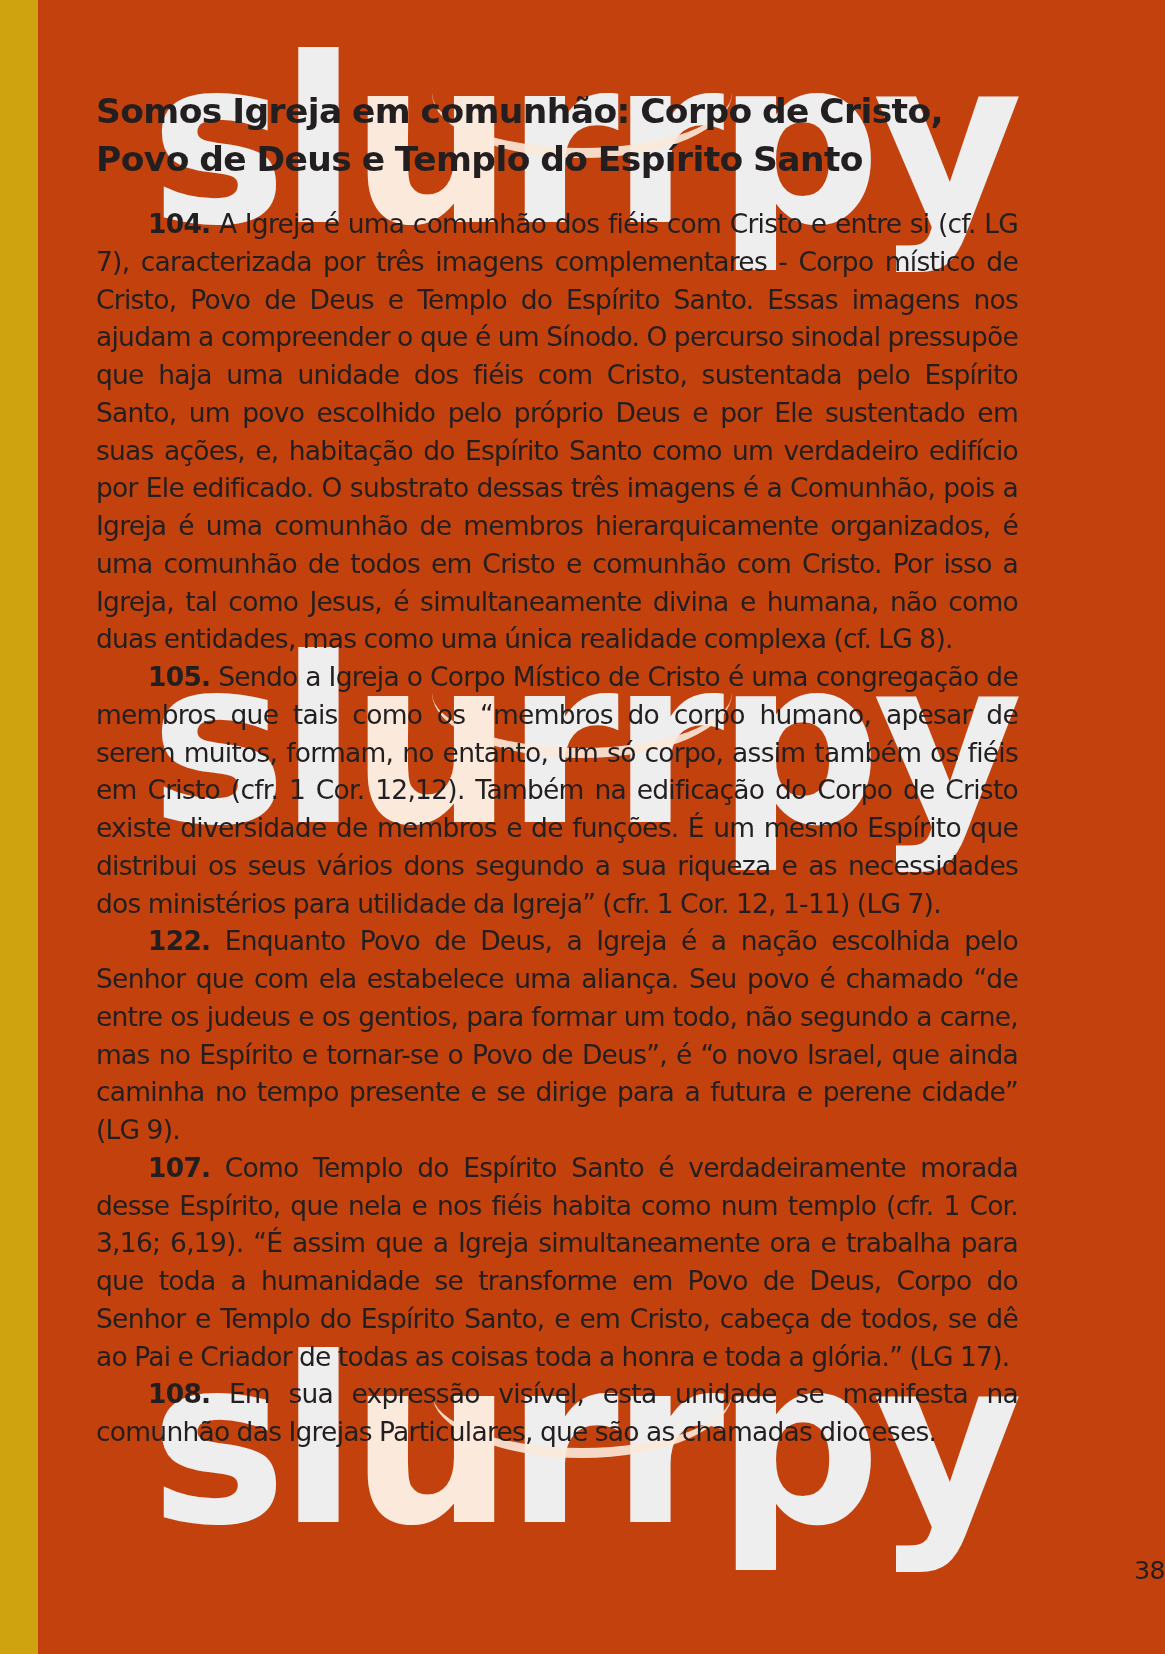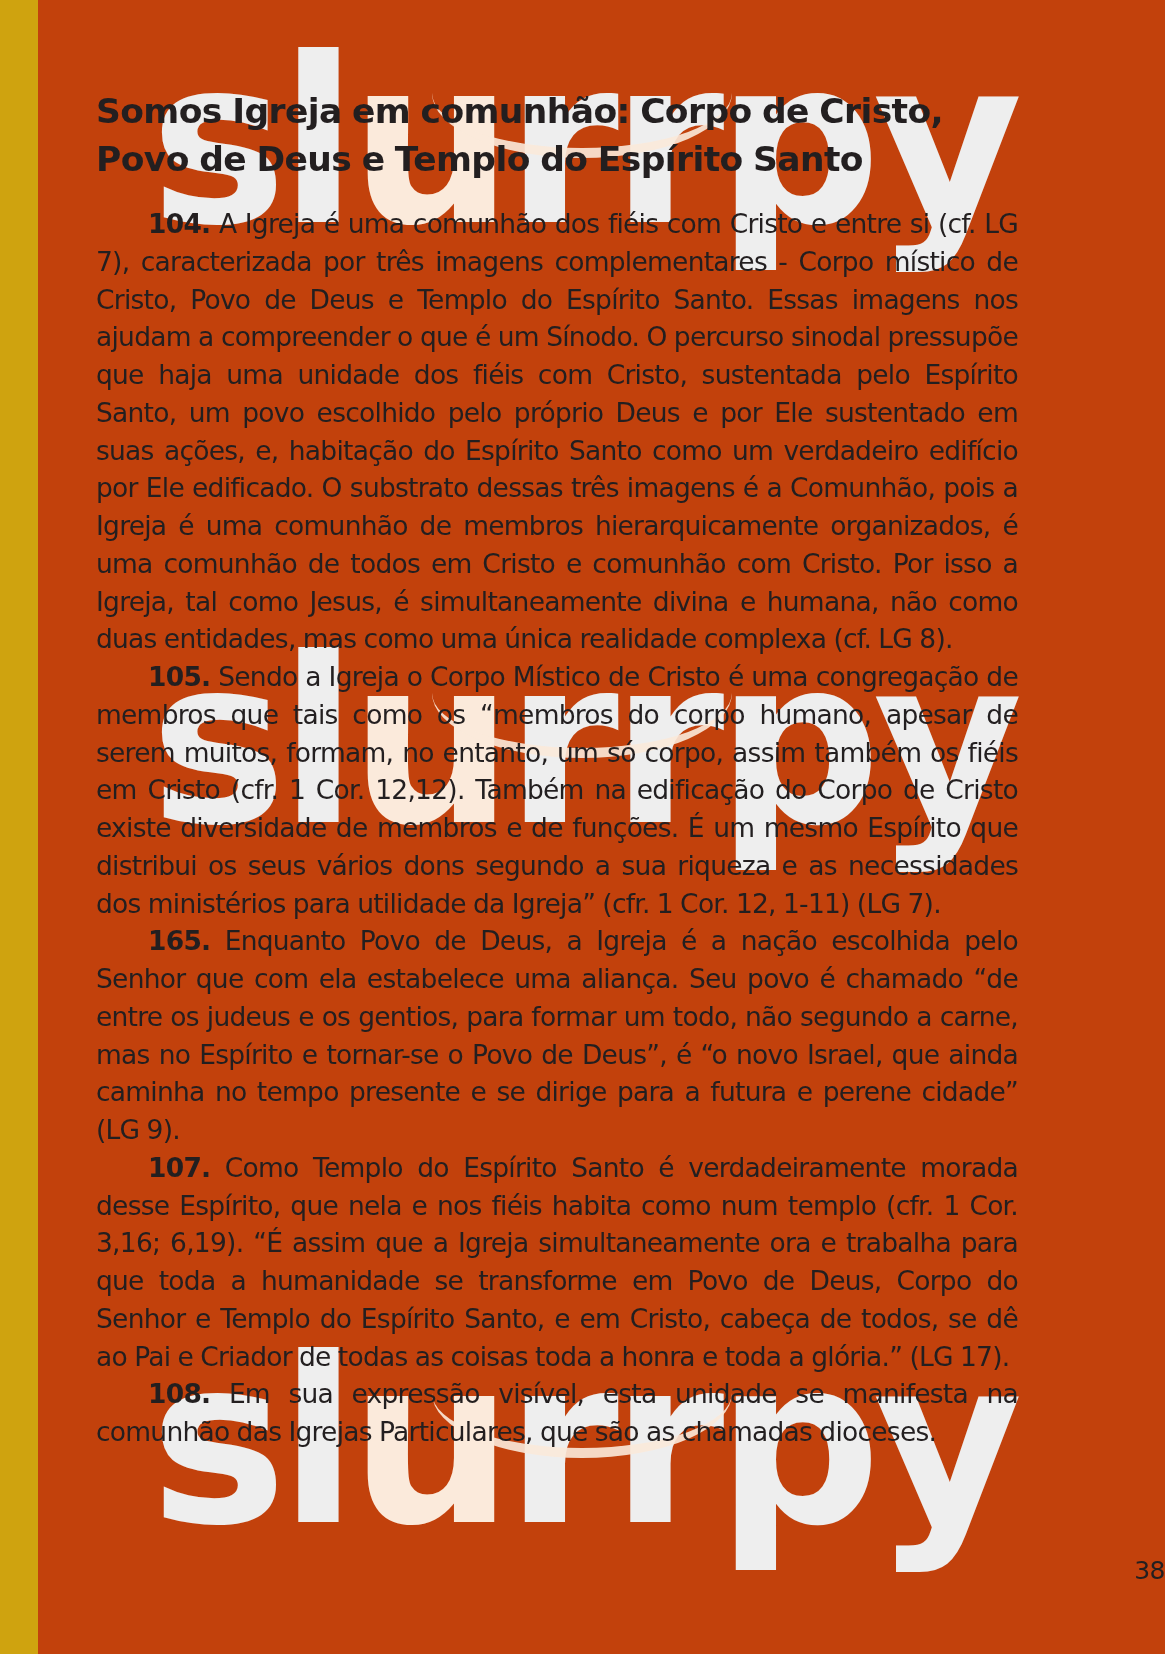--- a/index.html
+++ b/index.html
@@ -141,21 +141,21 @@
 
     <p class="para" id="para-104">
       <span class="para-num">104.</span><span> A Igreja é uma comunhão dos fiéis com Cristo e entre si (cf. LG 7), caracterizada por três imagens complementares - Corpo místico de Cristo, Povo de Deus e Templo do Espírito Santo. Essas imagens nos ajudam a compreender o que é um Sínodo. O percurso sinodal pressupõe que haja uma unidade dos fiéis com Cristo, sustentada pelo Espírito Santo, um povo escolhido pelo próprio Deus e por Ele sustentado em suas ações, e, habitação do Espírito Santo como um verdadeiro edifício por Ele edificado. O substrato dessas três imagens é a Comunhão, pois a Igreja é uma comunhão de membros hierarquicamente organizados, é uma comunhão de todos em Cristo e comunhão com Cristo. Por isso a Igreja, tal como Jesus, é simultaneamente divina e humana, não como duas entidades, mas como uma única realidade complexa (cf. LG 8).</span>
     </p>
 
     <p class="para" id="para-105">
       <span class="para-num">105.</span><span> Sendo a Igreja o Corpo Místico de Cristo é uma congregação de membros que tais como os “membros do corpo humano, apesar de serem muitos, formam, no entanto, um só corpo, assim também os fiéis em Cristo (cfr. 1 Cor. 12,12). Também na edificação do Corpo de Cristo existe diversidade de membros e de funções. É um mesmo Espírito que distribui os seus vários dons segundo a sua riqueza e as necessidades dos ministérios para utilidade da Igreja” (cfr. 1 Cor. 12, 1-11) (LG 7).</span>
     </p>
 
     <p class="para" id="para-106">
-      <span class="para-num">165.</span><span> Enquanto Povo de Deus, a Igreja é a nação escolhida pelo Senhor que com ela estabelece uma aliança. Seu povo é chamado “de entre os judeus e os gentios, para formar um todo, não segundo a carne, mas no Espírito e tornar-se o Povo de Deus”, é “o novo Israel, que ainda caminha no tempo presente e se dirige para a futura e perene cidade” (LG 9).</span>
+      <span class="para-num">122.</span><span> Enquanto Povo de Deus, a Igreja é a nação escolhida pelo Senhor que com ela estabelece uma aliança. Seu povo é chamado “de entre os judeus e os gentios, para formar um todo, não segundo a carne, mas no Espírito e tornar-se o Povo de Deus”, é “o novo Israel, que ainda caminha no tempo presente e se dirige para a futura e perene cidade” (LG 9).</span>
     </p>
 
     <p class="para" id="para-107">
       <span class="para-num">107.</span><span> Como Templo do Espírito Santo é verdadeiramente morada desse Espírito, que nela e nos fiéis habita como num templo (cfr. 1 Cor. 3,16; 6,19). “É assim que a Igreja simultaneamente ora e trabalha para que toda a humanidade se transforme em Povo de Deus, Corpo do Senhor e Templo do Espírito Santo, e em Cristo, cabeça de todos, se dê ao Pai e Criador de todas as coisas toda a honra e toda a glória.” (LG 17).</span>
     </p>
 
     <p class="para" id="para-108">
       <span class="para-num">108.</span><span> Em sua expressão visível, esta unidade se manifesta na comunhão das Igrejas Particulares, que são as chamadas dioceses.</span>
     </p>
 

